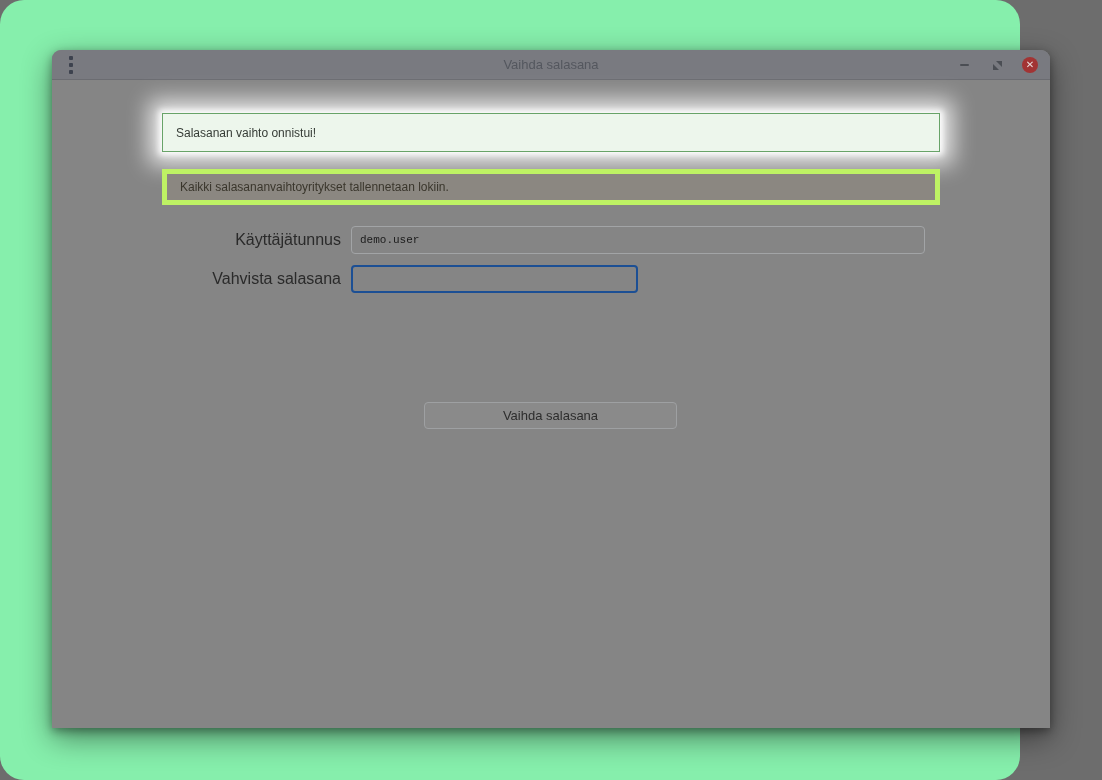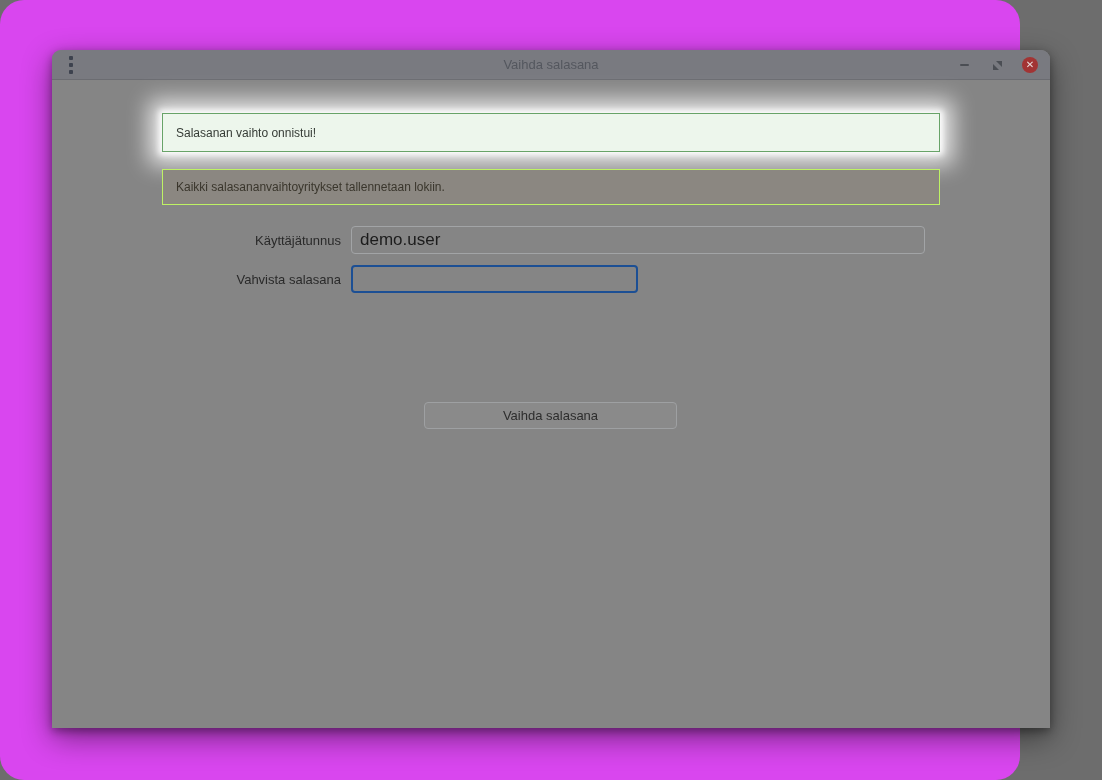--- a/index.html
+++ b/index.html
@@ -6,21 +6,21 @@
   html, body { width: 1102px; height: 780px; }
   body {
     font-family: "Liberation Sans", "DejaVu Sans", sans-serif;
     background: #6d6d6d;
     overflow: hidden;
   }
   .desktop {
     position: relative;
     width: 1020px;
     height: 780px;
-    background: #d946ef;
+    background: #86efac;
     border-radius: 24px;
   }
   .window {
     position: absolute;
     left: 52px; top: 50px;
     width: 998px; height: 678px;
     background: #858585;
     border-radius: 9px 9px 0 0;
     box-shadow: 0 10px 30px rgba(0,0,0,0.45), 0 3px 10px rgba(0,0,0,0.35);
   }
@@ -103,48 +103,48 @@
     height: 39px;
     background: #edf6ec;
     border: 1px solid #68a368;
     color: #363c36;
     box-shadow: 0 0 6px 3px rgba(255,255,255,0.95), 0 0 22px 13px rgba(255,255,255,0.8);
   }
   .msg-warning {
     top: 89px;
     height: 36px;
     background: #8b8781;
-    border: 1px solid #bef264;
+    border: 5px solid #bef264;
     color: #3a362c;
   }
   .form {
     position: absolute;
     left: 0; top: 146px; right: 0;
   }
   .form-row {
     display: flex;
     align-items: center;
     margin-bottom: 11px;
     height: 28px;
   }
   .form-label {
     flex: 0 0 299px;
     text-align: right;
     padding-right: 10px;
-    font-size: 13px;
+    font-size: 16px;
     color: #2a2a2a;
   }
   .field {
     height: 28px;
     background: transparent;
     border: 1px solid #a2a4a6;
     border-radius: 4px;
     padding: 0 8px;
-    font-family: Liberation Sans, sans-serif;
-    font-size: 17px;
+    font-family: Liberation Mono, monospace;
+    font-size: 11px;
     color: #1c1c1c;
     outline: none;
   }
   .field-wide { width: 574px; }
   .field-narrow { width: 287px; }
   .field-focused {
     border: 2px solid #1c4f94;
   }
   .submit-btn {
     position: absolute;

